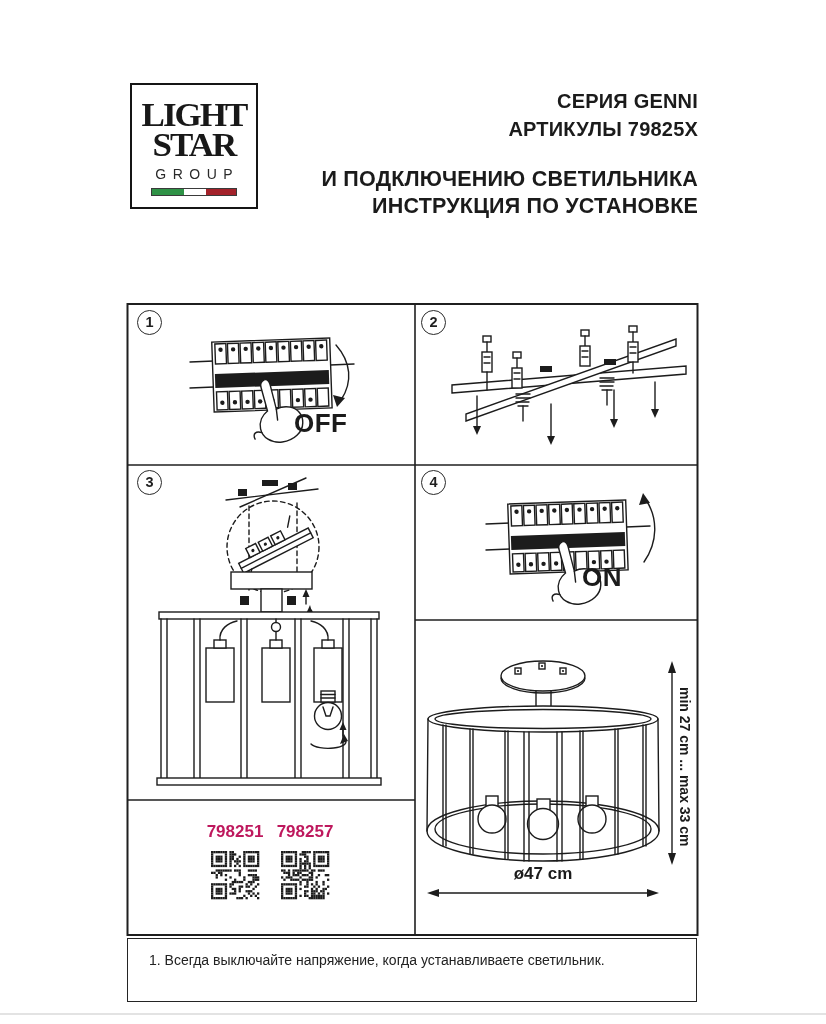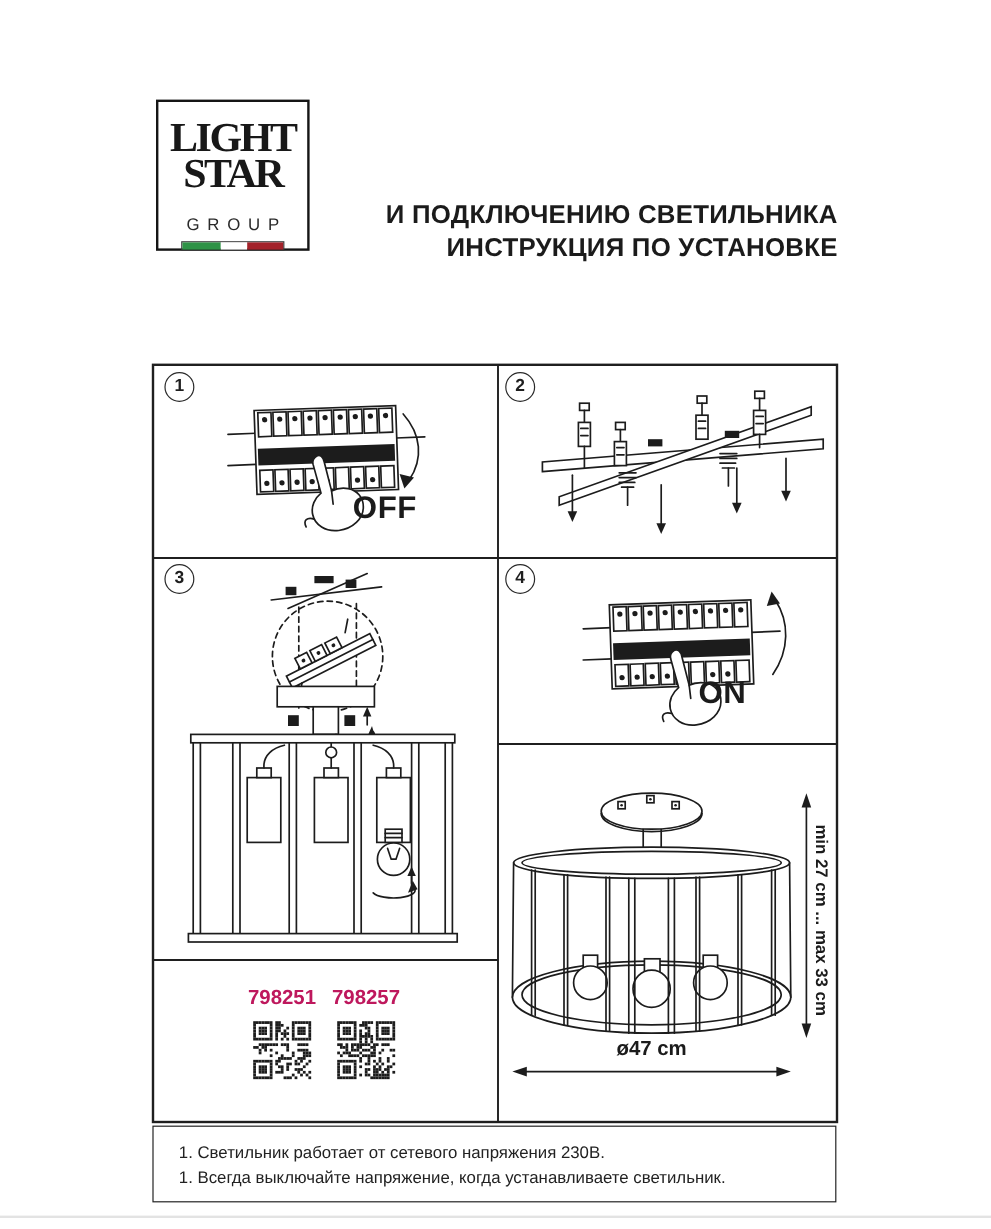--- a/index.html
+++ b/index.html
@@ -3,21 +3,21 @@
 <meta charset="utf-8">
 <style>
   html,body{margin:0;padding:0;background:#fff;}
   .page{position:relative;width:826px;height:1024px;background:#ffffff;overflow:hidden;
         font-family:"Liberation Sans",sans-serif;color:#1f1f1f;}
   
   .logo-box{position:absolute;left:130px;top:83px;width:128px;height:126px;
             border:2.5px solid #151515;box-sizing:border-box;text-align:center;padding-top:15px;background:#fff;}
   .logo-word{font-family:"Liberation Serif",serif;font-weight:bold;font-size:35px;line-height:30px;
              letter-spacing:-2px;color:#181818;transform:scaleY(.98);}
-  .logo-group{font-size:14px;letter-spacing:6.5px;text-indent:6.5px;color:#2a2a2a;margin-top:19px;font-weight:400;}
+  .logo-group{font-size:14px;letter-spacing:6.5px;text-indent:6.5px;color:#2a2a2a;margin-top:6px;font-weight:400;}
   .logo-flag{width:86px;height:8px;margin:6px auto 0;border:1px solid #3a3a3a;box-sizing:border-box;display:flex;}
   .flag-green{flex:0 0 38%;background:#2f9246;}
   .flag-white{flex:0 0 26%;background:#ffffff;}
   .flag-red{flex:1;background:#a3222a;}
   .hdr-titles{position:absolute;right:128px;top:87px;text-align:right;font-weight:bold;
               font-size:20px;line-height:28px;color:#1b1b1b;letter-spacing:.2px;}
   .hdr-instr{position:absolute;right:128px;top:166px;text-align:right;font-weight:bold;
              font-size:21.5px;line-height:27px;color:#1b1b1b;letter-spacing:.2px;}
   
   .step-num{position:absolute;width:25px;height:25px;border:1.6px solid #2a2a2a;border-radius:50%;
@@ -47,20 +47,24 @@
     <div class="logo-word">LIGHT</div>
     <div class="logo-word">STAR</div>
     <div class="logo-group">GROUP</div>
     <div class="logo-flag">
       <span class="flag-green"></span>
       <span class="flag-white"></span>
       <span class="flag-red"></span>
     </div>
   </div>
 
+  <div class="hdr-titles">
+    <div>СЕРИЯ GENNI</div>
+    <div>АРТИКУЛЫ 79825X</div>
+  </div>
   <div class="hdr-instr">
     <div>И ПОДКЛЮЧЕНИЮ СВЕТИЛЬНИКА</div>
     <div>ИНСТРУКЦИЯ ПО УСТАНОВКЕ</div>
   </div>
 
   <svg width="826" height="1024" viewBox="0 0 826 1024" style="position:absolute;left:0;top:0;">
     <defs>
 
       <g id="g-breaker">
         <line x1="-22" y1="30" x2="2" y2="29" class="ln"></line>
@@ -725,18 +729,17 @@
   <div class="switch-label" style="left:294px;top:408px;">OFF</div>
   <div class="switch-label" style="left:582px;top:562px;">ON</div>
 
   <div class="code-label" style="left:203px;top:822px;">798251</div>
   <div class="code-label" style="left:273px;top:822px;">798257</div>
 
   <div class="range-label">min 27 cm ... max 33 cm</div>
   <div class="dia-label">ø47 cm</div>
 
   <div class="notes-box">
-    <div>1. Светильник работает от сетевого напряжения 230В.</div>
     <div>1. Всегда выключайте напряжение, когда устанавливаете светильник.</div>
   </div>
 
   <div class="scan-edge"></div>
 </div>
 
 </body></html>

